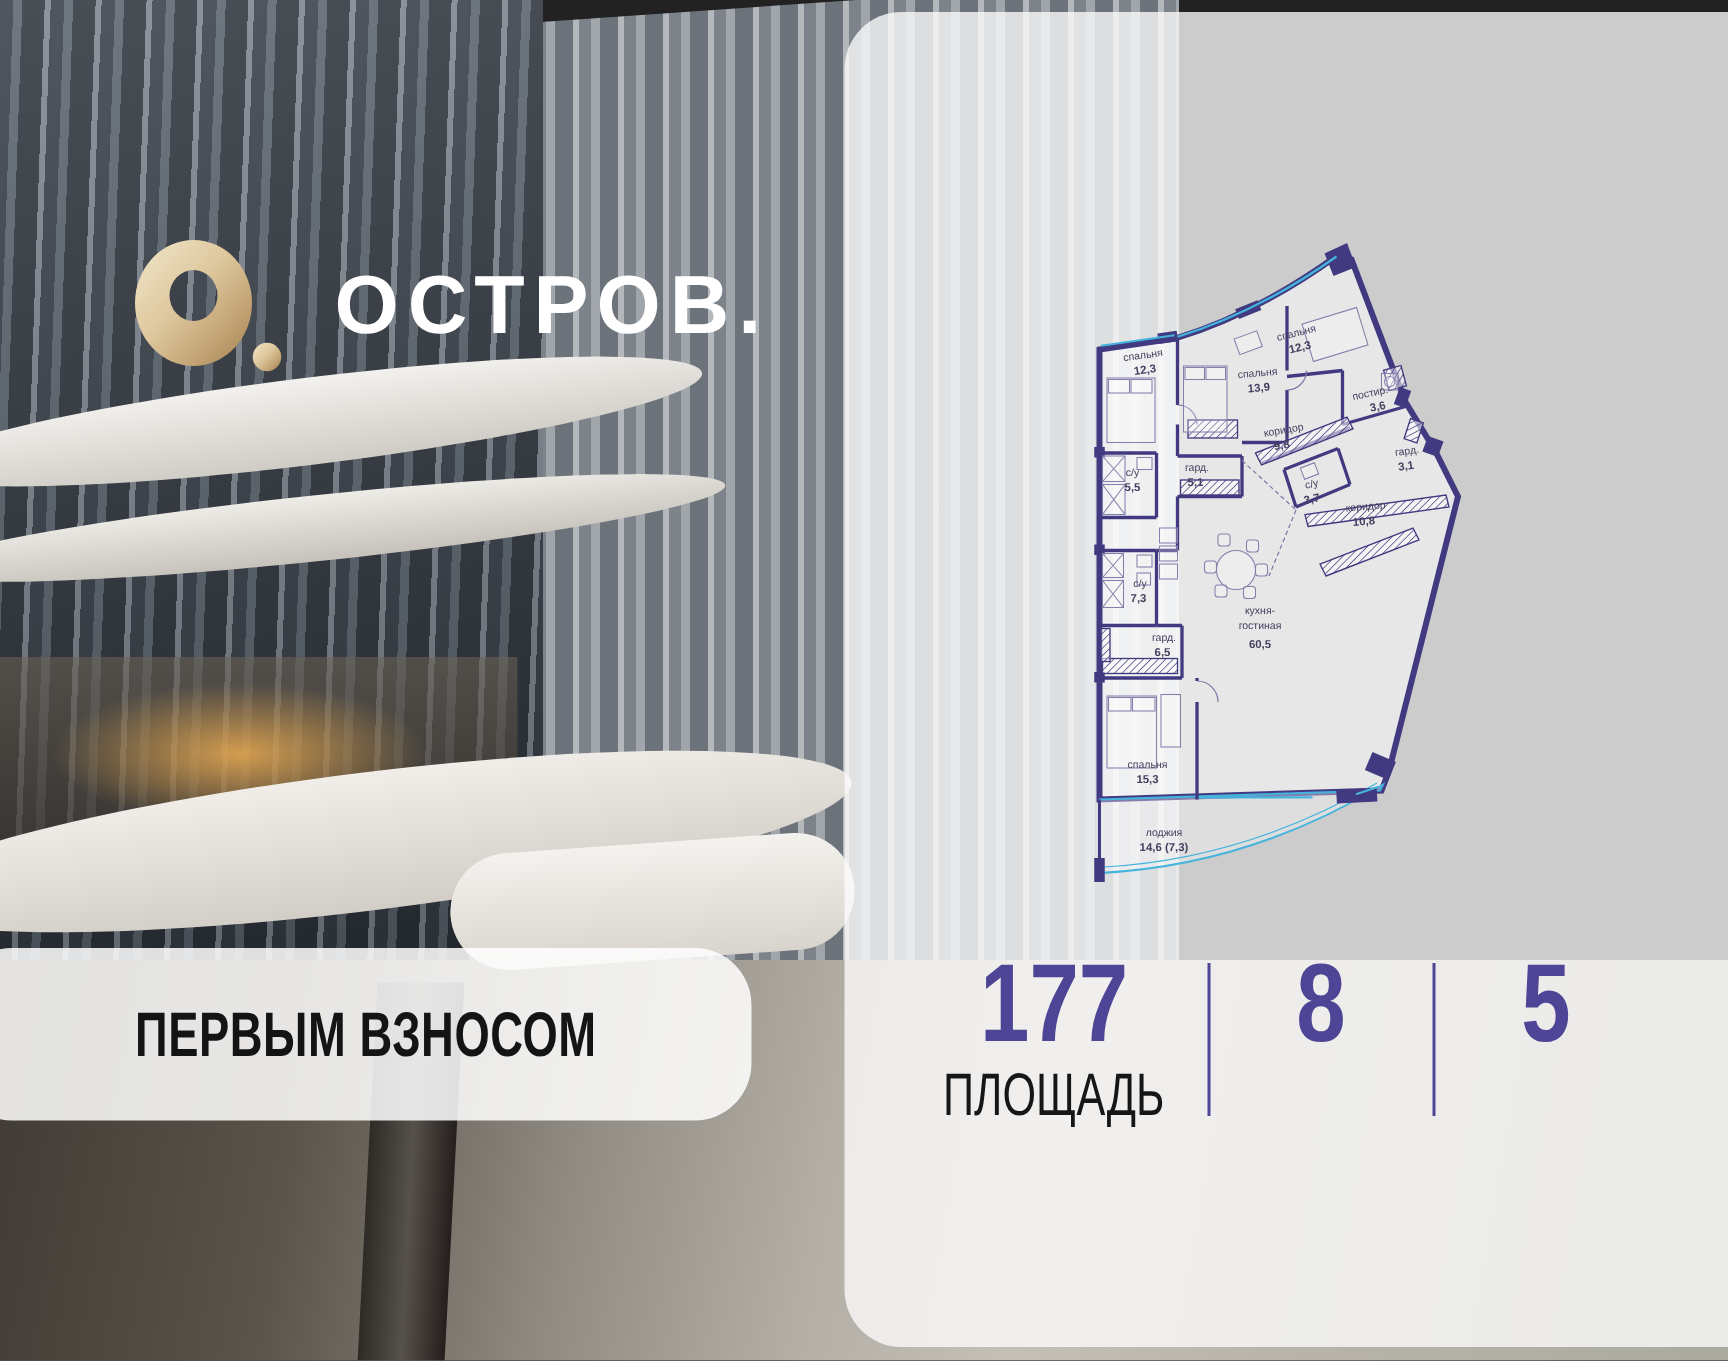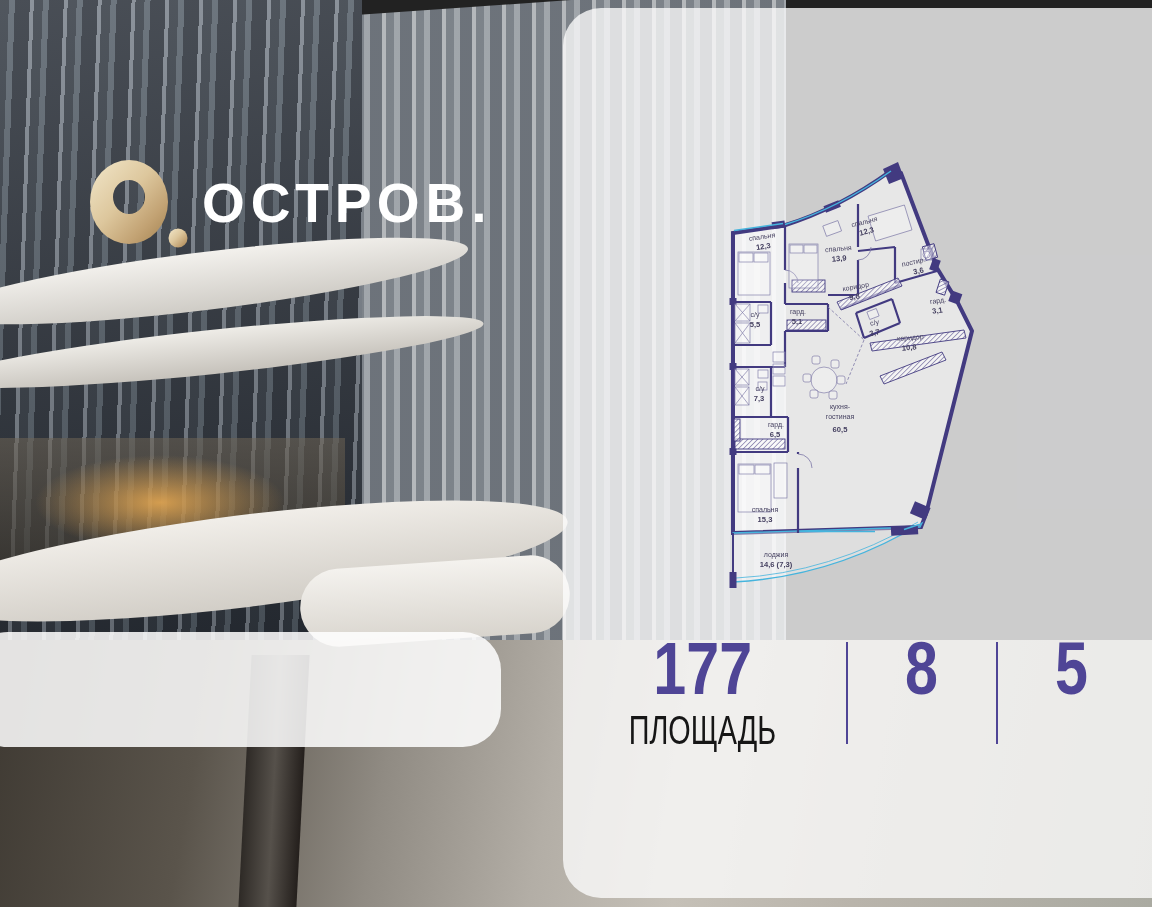--- a/index.html
+++ b/index.html
@@ -43,35 +43,35 @@
     radial-gradient(240px 160px at 880px 805px,#5a6a45 0 60%,rgba(0,0,0,0) 61%),
     radial-gradient(200px 120px at 760px 865px,#657548 0 60%,rgba(0,0,0,0) 61%),
     radial-gradient(230px 170px at 1060px 855px,#4c5c3d 0 60%,rgba(0,0,0,0) 61%);}
 
   
   .panel{position:absolute;left:563px;top:8px;right:-40px;bottom:9px;z-index:5;
     background:rgba(252,252,253,.78);border-radius:38px;}
 
   
   .logo{position:absolute;left:90px;top:160px;z-index:6;display:flex;align-items:flex-start;}
-  .brand{margin-left:12px;margin-top:16px;color:#fff;font-size:55px;font-weight:600;
+  .brand{margin-left:33px;margin-top:16px;color:#fff;font-size:55px;font-weight:600;
     letter-spacing:6px;line-height:1;}
 
   
   .promo{position:absolute;left:-30px;top:632px;width:531px;height:115px;z-index:6;
     background:rgba(255,255,255,.86);border-radius:38px;box-sizing:border-box;
     display:flex;flex-direction:column;justify-content:center;padding-left:120px;}
   .promo .ln{font-size:42px;font-weight:700;color:#141414;line-height:1.18;letter-spacing:.5px;}
   .cnd{display:inline-block;transform:scaleX(.72);transform-origin:0 50%;white-space:nowrap;}
   .cndc{display:inline-block;transform:scaleX(.72);transform-origin:50% 50%;white-space:nowrap;}
   .cndv{display:inline-block;transform:scaleX(.8);transform-origin:50% 50%;white-space:nowrap;}
 
   
   .stats{position:absolute;left:600px;top:636px;width:505px;height:114px;z-index:6;
-    display:flex;align-items:stretch;gap:41px;}
+    display:flex;align-items:stretch;}
   .stat{flex:1;display:flex;flex-direction:column;align-items:center;justify-content:space-between;}
   .stat .val{font-size:74px;font-weight:700;color:#4f4596;line-height:.88;}
   .stat .lab{font-size:40px;font-weight:400;color:#161616;line-height:1;}
   .vdiv{width:2px;background:#4f4596;margin:6px 0;}
 
   
   .plan{position:absolute;left:688px;top:152px;z-index:6;}
   .plan text{font-family:"Liberation Sans","DejaVu Sans",sans-serif;fill:#454060;}
   .rn{font-size:7px;}
   .ra{font-size:7.6px;font-weight:600;}
@@ -270,20 +270,21 @@
       <text class="rn" x="152" y="267">гостиная</text>
       <text class="ra" x="152" y="280">60,5</text>
       <text class="rn" x="77" y="360">спальня</text>
         <text class="ra" x="77" y="370">15,3</text>
       <text class="rn" x="88" y="405">лоджия</text>
         <text class="ra" x="88" y="415">14,6 (7,3)</text>
     </g>
   </svg>
 
   <div class="promo">
+    <div class="ln"><span class="cnd">ПЕРВЫМ ВЗНОСОМ</span></div>
   </div>
 
   <div class="stats">
     <div class="stat">
       <div class="val"><span class="cndv">177</span></div>
       <div class="lab"><span class="cndc">ПЛОЩАДЬ</span></div>
     </div>
     <div class="vdiv"></div>
     <div class="stat">
       <div class="val"><span class="cndv">8</span></div>

